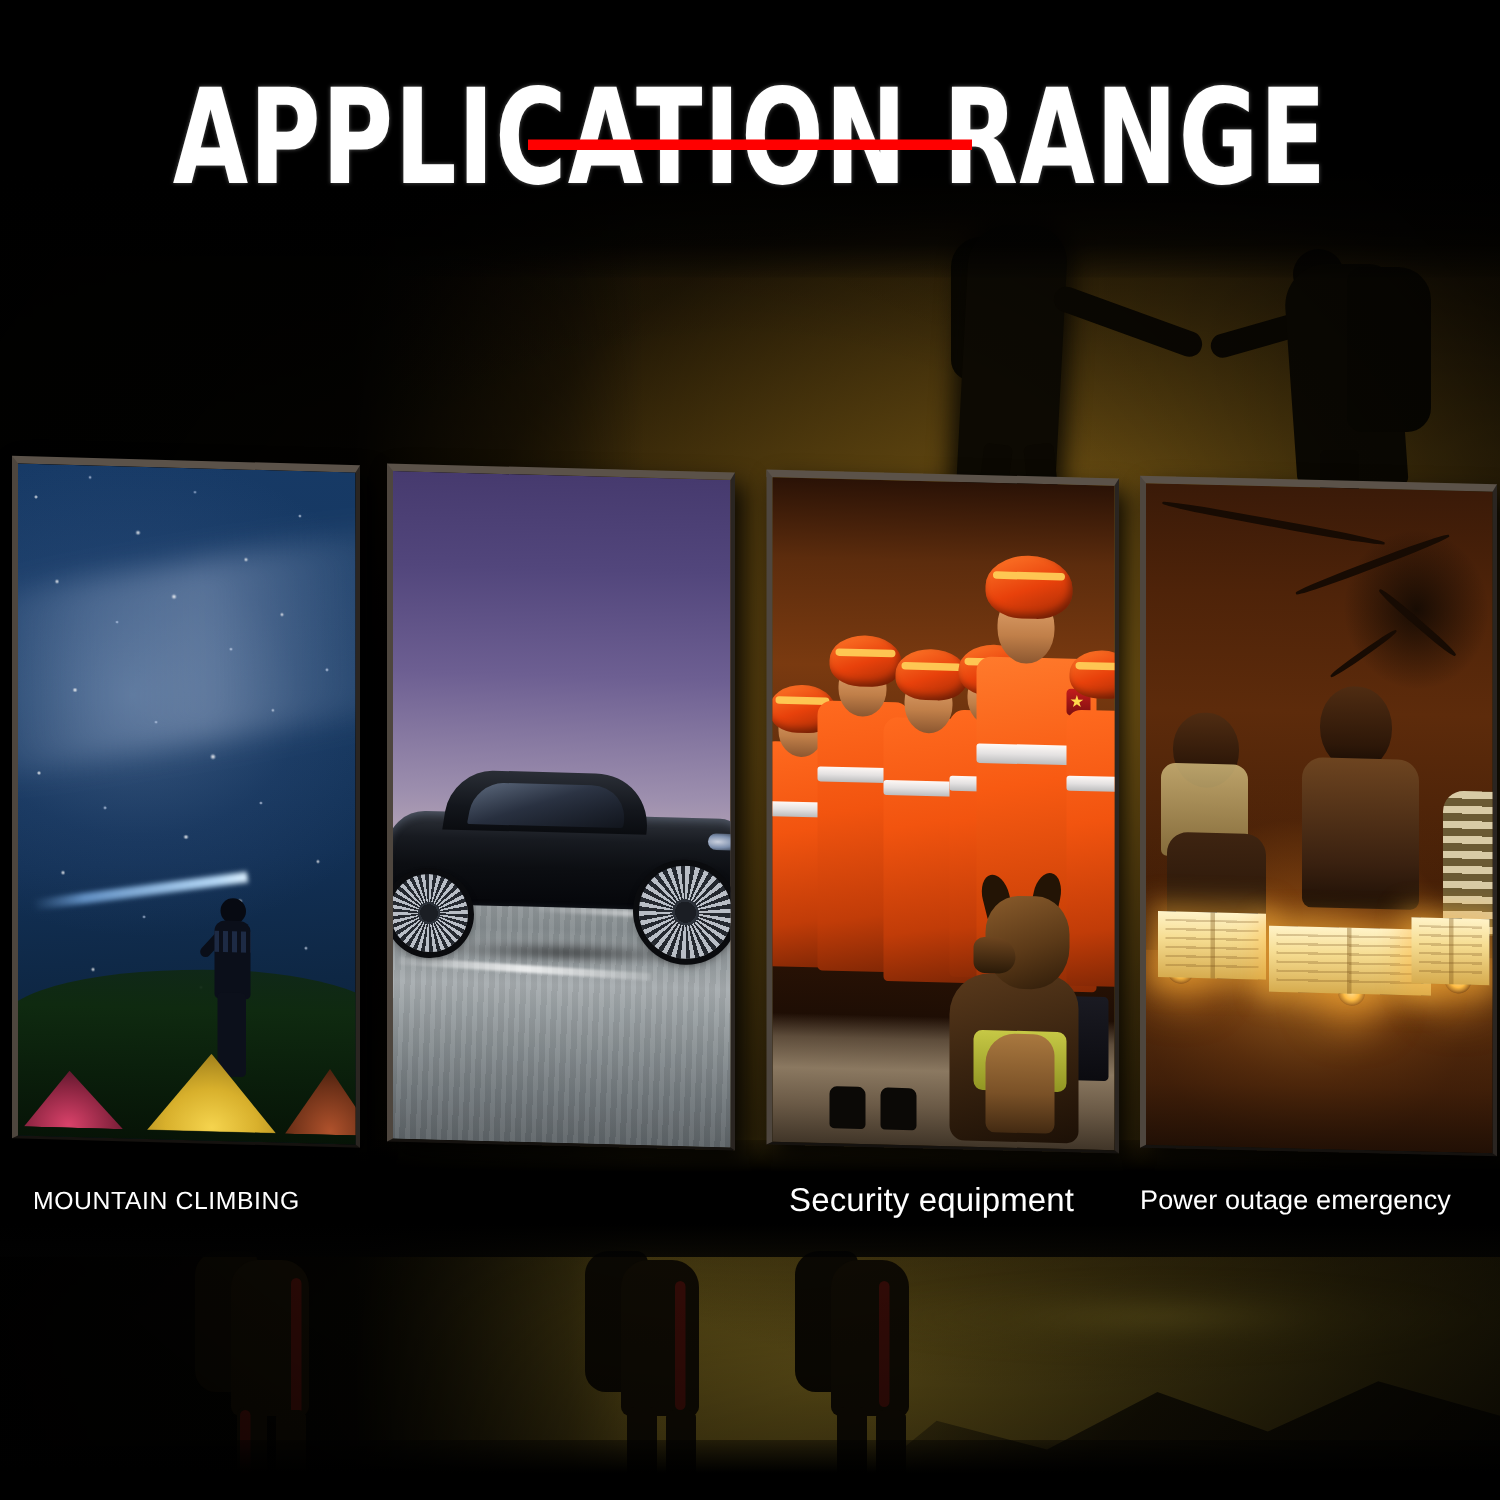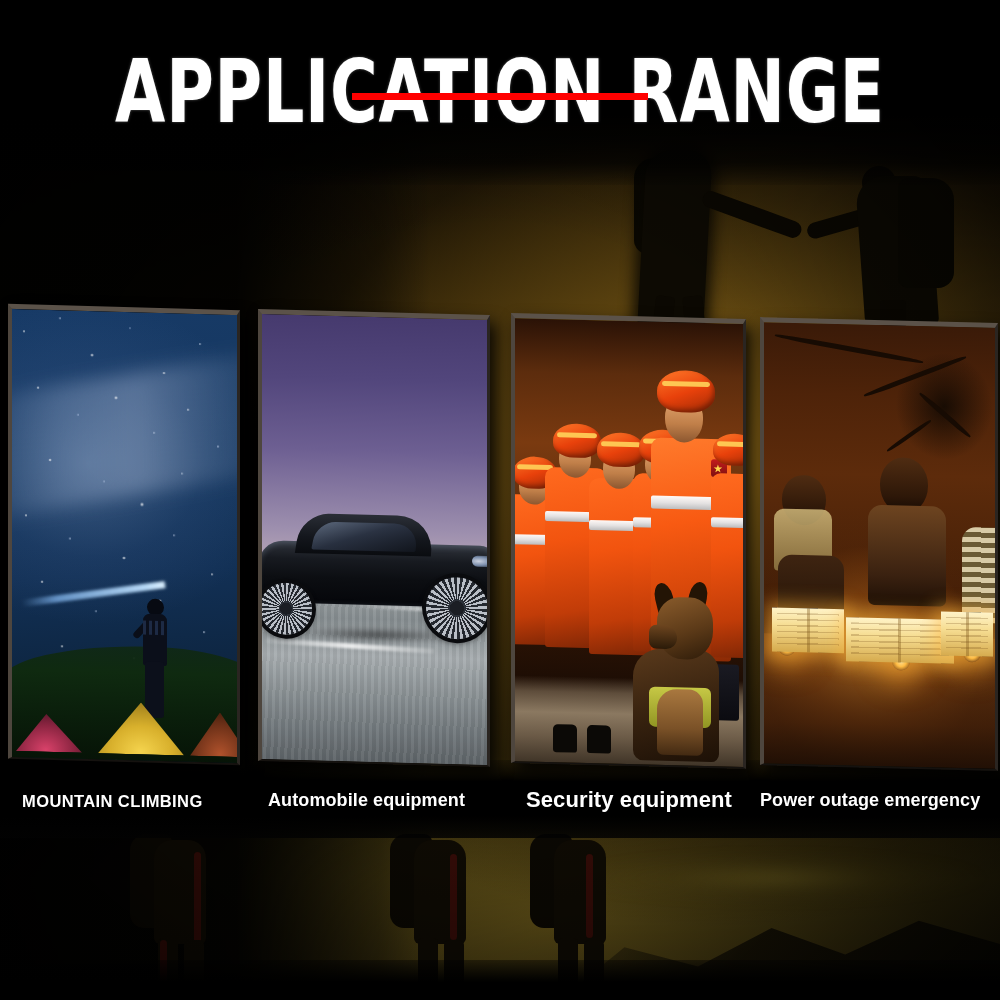--- a/index.html
+++ b/index.html
@@ -411,21 +411,21 @@
     background: linear-gradient(180deg, rgba(140,76,26,0.35) 0%, rgba(110,58,18,0.6) 30%, rgba(70,34,10,0.8) 68%, rgba(34,16,5,0.95) 100%);
   }
 
   
   #caption-bar {
     position: absolute; left: 0; top: 768px; width: 1000px; height: 62px;
   }
   .caption {
     position: absolute;
     color: #ffffff;
-    font-weight: 700;
+    font-weight: 400;
     white-space: nowrap;
     text-shadow: 0 0 3px rgba(0,0,0,0.9), 0 1px 2px rgba(0,0,0,0.9);
   }
   #caption-1 { left: 22px; top: 24px; font-size: 16.5px; letter-spacing: 0.4px; }
   #caption-2 { left: 268px; top: 22px; font-size: 18px; letter-spacing: 0.1px; }
   #caption-3 { left: 526px; top: 19px; font-size: 22px; letter-spacing: 0.1px; }
   #caption-4 { left: 760px; top: 22px; font-size: 18px; letter-spacing: 0.1px; }
 </style>
 </head>
 <body>
@@ -620,18 +620,17 @@
           <div class="book-lines"></div>
         </div>
       <div class="book" style="right:2px; bottom:112px; width:52px;">
           <div class="book-lines"></div>
         </div>
     </div>
   </div>
 
   <div id="caption-bar">
     <div class="caption" id="caption-1">MOUNTAIN  CLIMBING</div>
-    <div class="caption" id="caption-2">Automobile equipment</div>
     <div class="caption" id="caption-4">Power outage emergency</div>
     <div class="caption" id="caption-3">Security equipment</div>
   </div>
 
 </div>
 
 </body></html>

